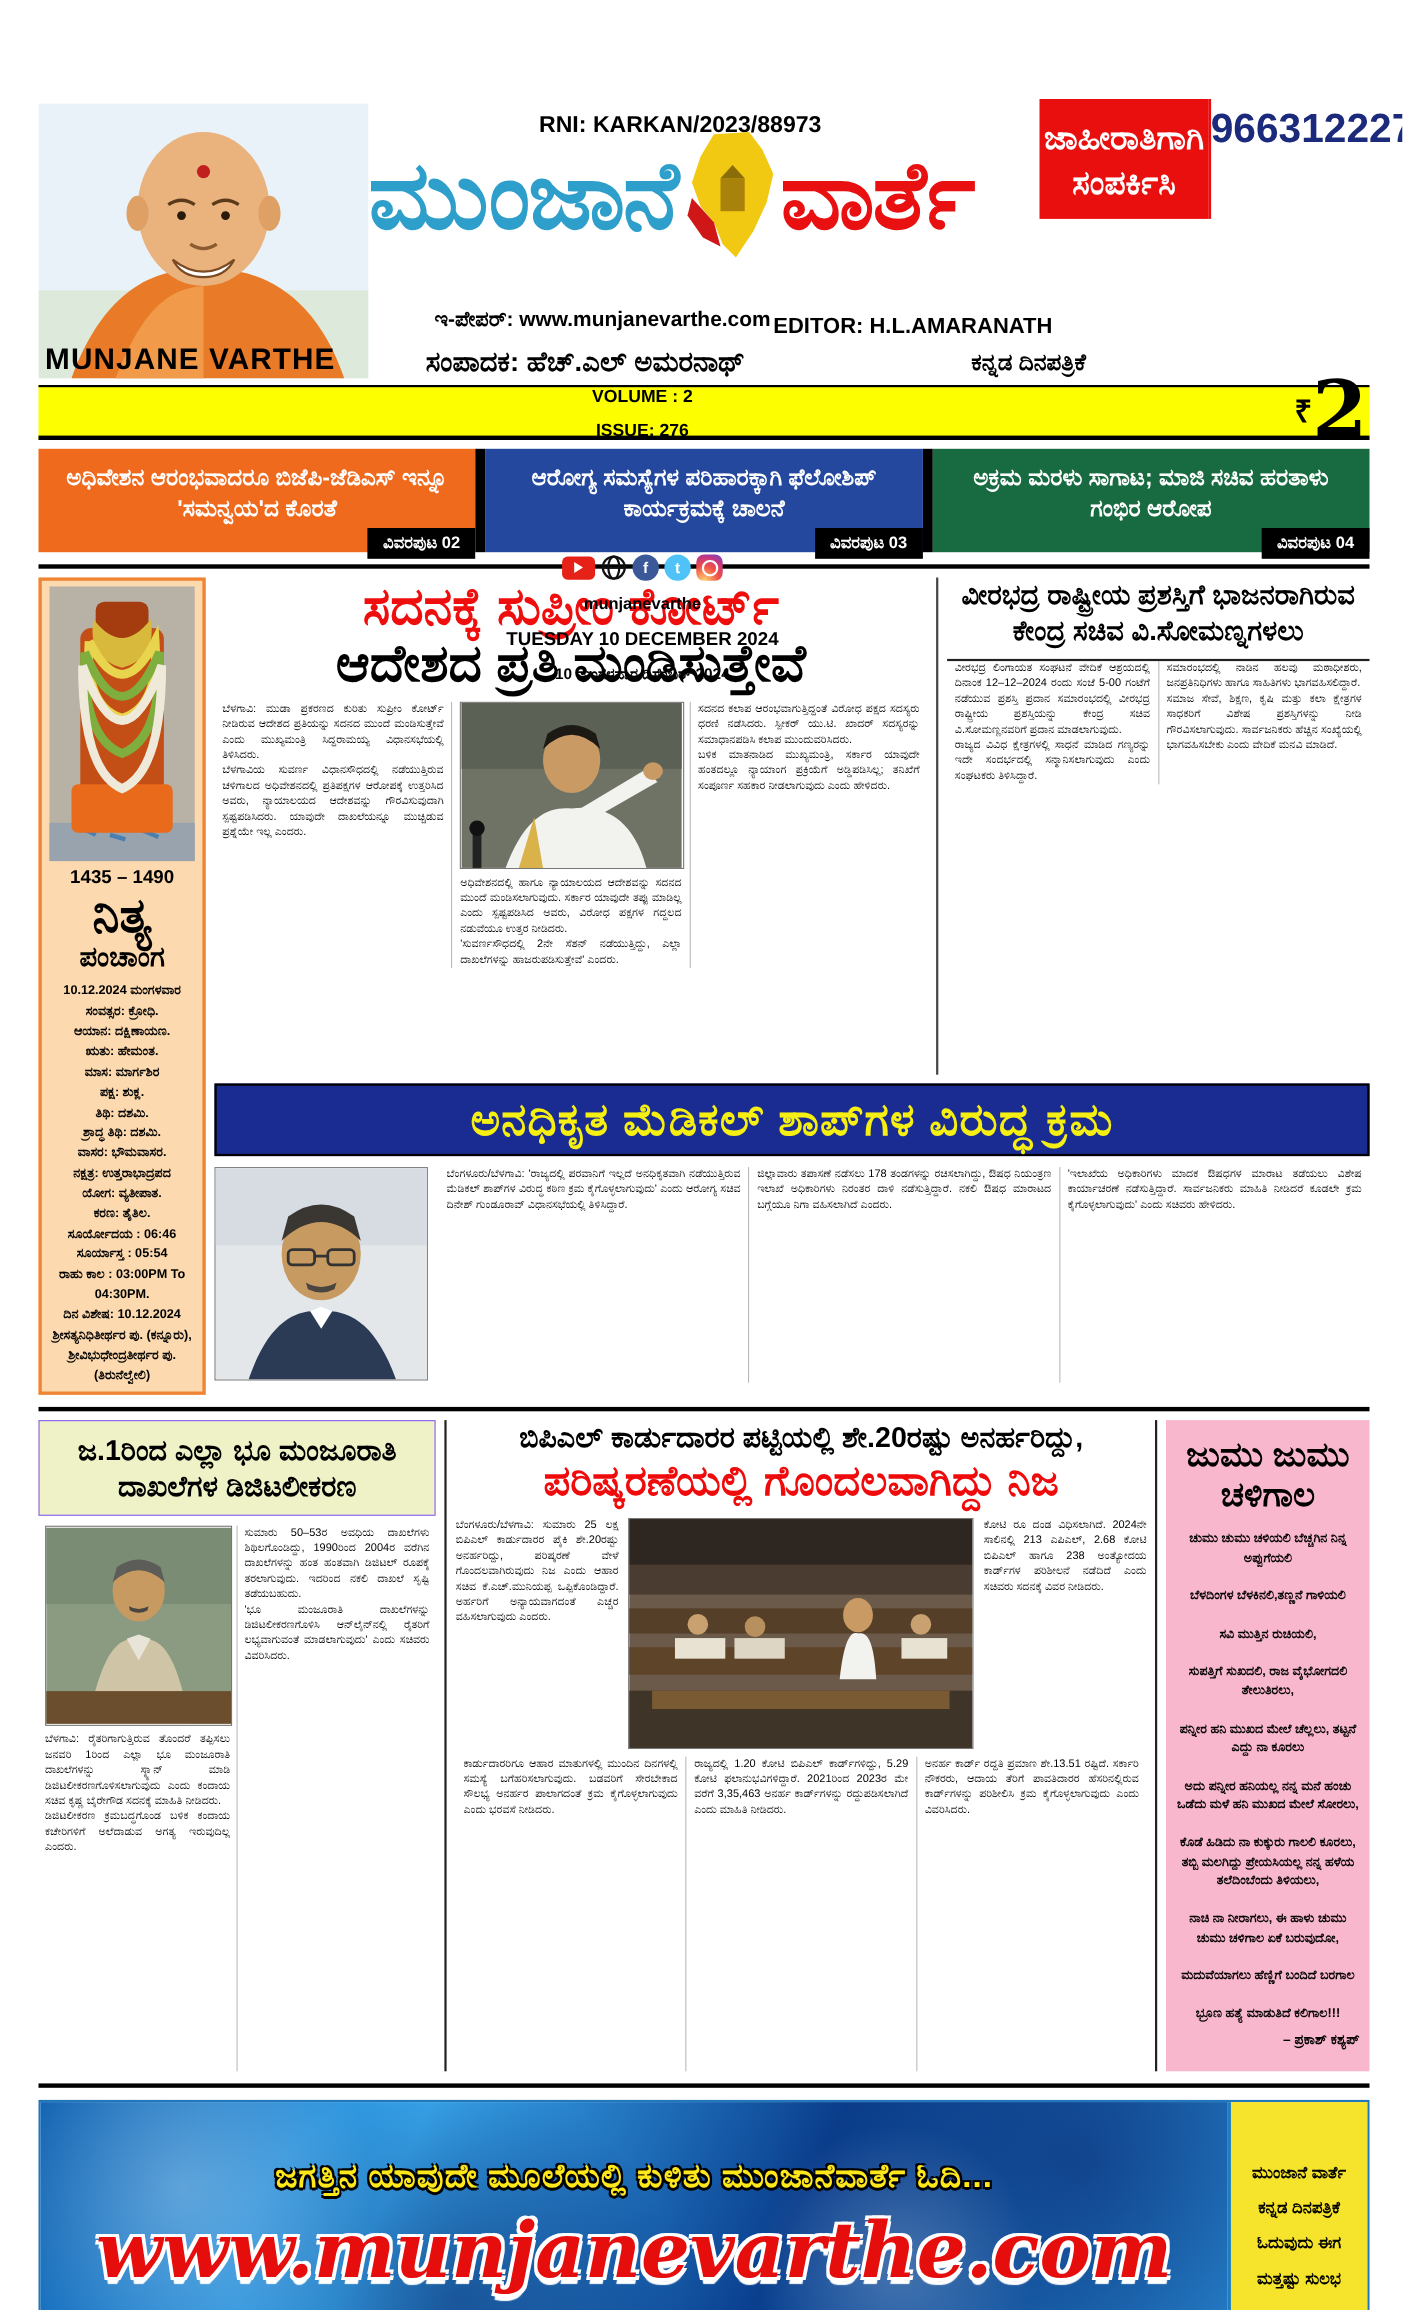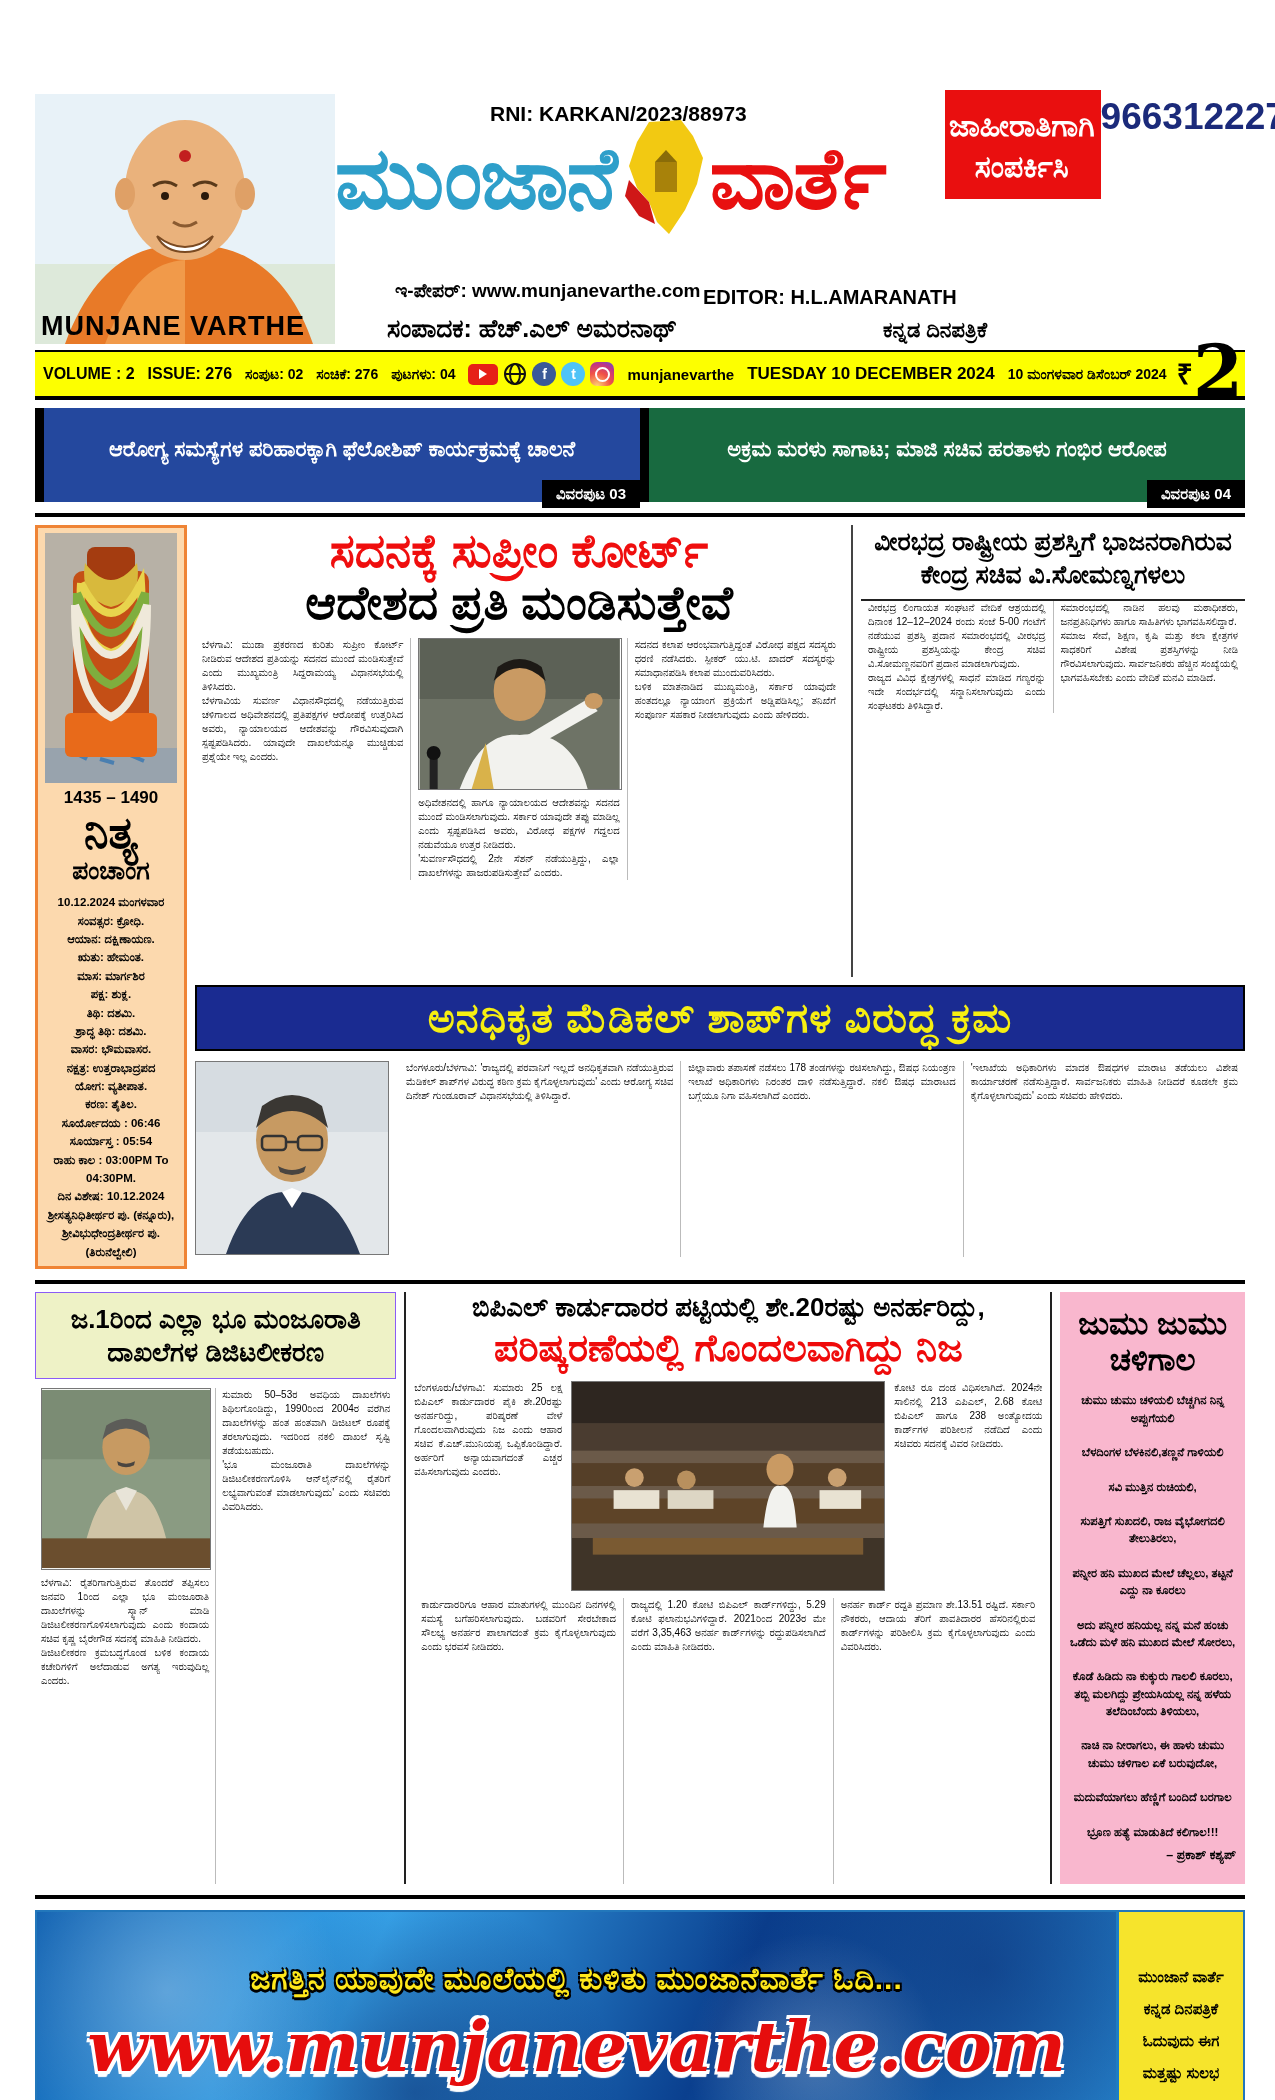--- a/index.html
+++ b/index.html
@@ -20,21 +20,21 @@
   .editor-kn{position:absolute;left:352px;bottom:2px;font-size:25px;font-weight:bold;text-align:center;}
   .editor-en{position:absolute;left:668px;top:198px;font-size:20px;font-weight:bold;}
   .daily-kn{position:absolute;left:848px;top:230px;font-size:21px;font-weight:bold;}
   .ad-box{position:absolute;right:0;top:2px;width:300px;display:flex;flex-direction:row;text-align:center;}
   .ad-top{background:#e90f0f;color:#fff;font-weight:bold;font-size:30px;line-height:1.35;padding:16px 4px 12px;}
   .ad-phone{background:#fff;color:#1b2a7a;font-weight:bold;font-size:37px;padding:6px 0;border-left:2px solid #e90f0f;border-right:2px solid #e90f0f;}
   .ad-web{background:#e90f0f;color:#fff;font-weight:bold;font-size:17px;padding:8px 0;}
 
   
   .info-bar{margin-top:4px;position:relative;height:44px;background:#fdff00;display:flex;align-items:center;
-            gap:13px;padding:0 120px 0 8px;border-top:2px solid #000;border-bottom:4px solid #000;}
+            gap:13px;padding:0 120px 0 8px;border-top:2px solid #000;border-bottom:4px solid #000;flex-direction:column;}
   .ib{font-weight:bold;font-size:16px;white-space:nowrap;}
   .ib-kn{font-size:14px;}
   .socials{display:flex;align-items:center;gap:5px;}
   .si{width:24px;height:24px;border-radius:50%;display:flex;align-items:center;justify-content:center;color:#fff;font-size:14px;font-weight:bold;}
   .si-yt{width:30px;height:21px;border-radius:5px;background:#e62117;}
   .yt-tri{width:0;height:0;border-left:8px solid #fff;border-top:5px solid transparent;border-bottom:5px solid transparent;}
   .si-fb{background:#3b5998;}
   .si-tw{background:#4fc3f7;}
   .si-ig{border-radius:7px;background:radial-gradient(circle at 30% 100%, #fed373, #f15245 45%, #c13584 75%, #5851db);}
   .ig-lens{width:11px;height:11px;border:2px solid #fff;border-radius:50%;}
@@ -202,20 +202,24 @@
     <span class="ib" style="font-size:15px">munjanevarthe</span>
     <span class="ib" style="font-size:17px">TUESDAY 10 DECEMBER 2024</span>
     <span class="ib ib-kn">10 ಮಂಗಳವಾರ ಡಿಸೆಂಬರ್ 2024</span>
     <span class="price">
       <span class="rupee">₹</span>
       <span class="price-num">2</span>
     </span>
   </div>
 
   <div class="teasers">
+    <div class="teaser tz1">
+      <span>ಅಧಿವೇಶನ ಆರಂಭವಾದರೂ ಬಿಜೆಪಿ-ಜೆಡಿಎಸ್ ಇನ್ನೂ 'ಸಮನ್ವಯ'ದ ಕೊರತೆ</span>
+      <span class="page-tag">ವಿವರಪುಟ 02</span>
+    </div>
     <div class="tz-sep"></div>
     <div class="teaser tz2">
       <span>ಆರೋಗ್ಯ ಸಮಸ್ಯೆಗಳ ಪರಿಹಾರಕ್ಕಾಗಿ ಫೆಲೋಶಿಪ್ ಕಾರ್ಯಕ್ರಮಕ್ಕೆ ಚಾಲನೆ</span>
       <span class="page-tag">ವಿವರಪುಟ 03</span>
     </div>
     <div class="tz-sep"></div>
     <div class="teaser tz3">
       <span>ಅಕ್ರಮ ಮರಳು ಸಾಗಾಟ; ಮಾಜಿ ಸಚಿವ ಹರತಾಳು ಗಂಭಿರ ಆರೋಪ</span>
       <span class="page-tag">ವಿವರಪುಟ 04</span>
     </div>

